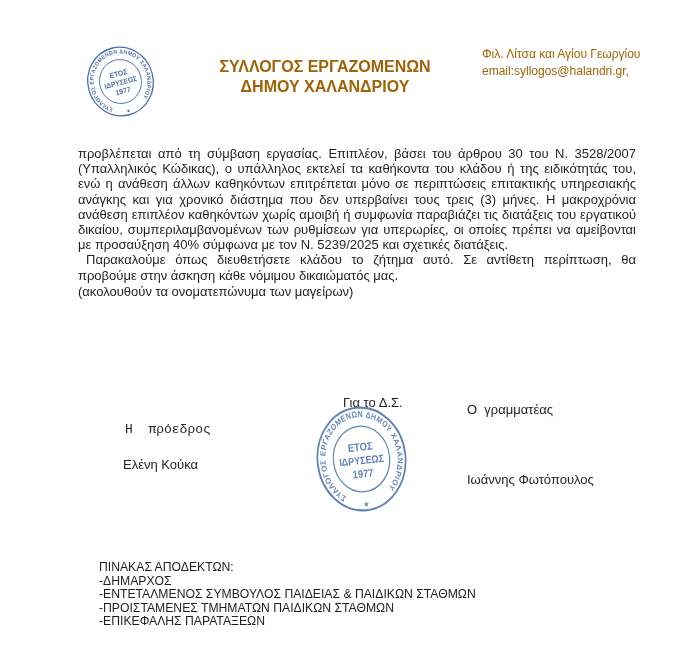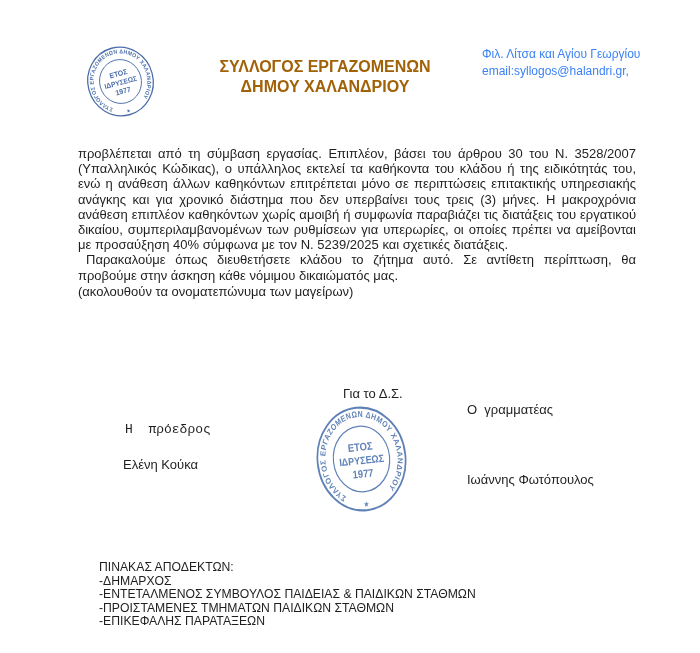--- a/index.html
+++ b/index.html
@@ -9,39 +9,39 @@
     --page-bg:#ffffff;
   }
   *{margin:0;padding:0;box-sizing:border-box;}
   html,body{background:#fff;}
   body{font-family:"Liberation Sans","DejaVu Sans",sans-serif;color:var(--text-color);}
   #page{position:relative;width:700px;height:653px;background:var(--page-bg);overflow:hidden;}
 
   
   #org-title{position:absolute;left:205px;top:57px;width:240px;text-align:center;
     font-weight:bold;font-size:16px;line-height:20px;white-space:nowrap;color:#a16207;}
-  #contact{position:absolute;left:482px;top:46px;font-size:12px;line-height:16.5px;color:#3b82f6;}
+  #contact{position:absolute;left:482px;top:46px;font-size:12px;line-height:16.5px;color:#a16207;}
 
   
   .stamp{position:absolute;color:var(--stamp-color);opacity:.88;}
   #stamp-topleft{left:83px;top:42px;width:75px;height:79px;transform:rotate(-15deg);color:var(--stamp-color-dark);opacity:.93;}
   #stamp-signature{left:311px;top:400px;width:101px;height:118px;transform:rotate(-6deg);}
   .stamp svg{width:100%;height:100%;display:block;}
   .stamp .ring-text{font-family:"Liberation Sans",sans-serif;font-weight:bold;font-size:10.2px;letter-spacing:.6px;fill:currentColor;}
   .stamp .center-line{font-family:"Liberation Sans",sans-serif;font-weight:bold;fill:currentColor;text-anchor:middle;}
   .stamp .star{font-size:9px;fill:currentColor;text-anchor:middle;}
 
   
   #letter-body{position:absolute;left:78px;top:146px;width:558px;font-size:13px;line-height:15.2px;text-align:justify;}
   #paragraph-2{text-indent:8px;}
   #names-note{margin-top:1px;text-align:left;}
 
   
   .sig{position:absolute;font-size:13px;white-space:pre;}
-  #for-board{left:343px;top:386px;}
+  #for-board{left:343px;top:395px;}
   #president-title{left:125px;top:422px;font-family:Liberation Mono, monospace;}
   #secretary-title{left:467px;top:402px;}
   #president-name{left:123px;top:457px;}
   #secretary-name{left:467px;top:456px;margin-top:16px;}
 
   
   #recipients{position:absolute;left:99px;top:561px;font-size:12.2px;line-height:13.6px;}
 </style>
 </head>
 <body>

